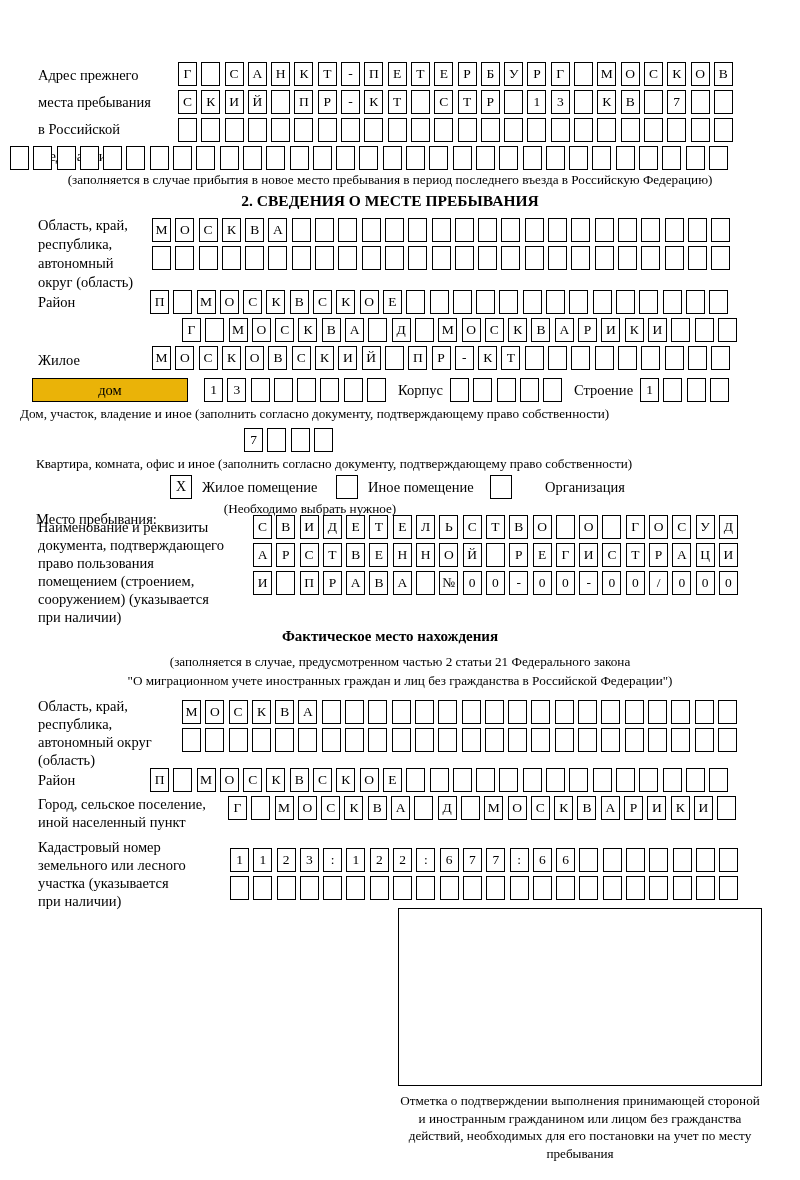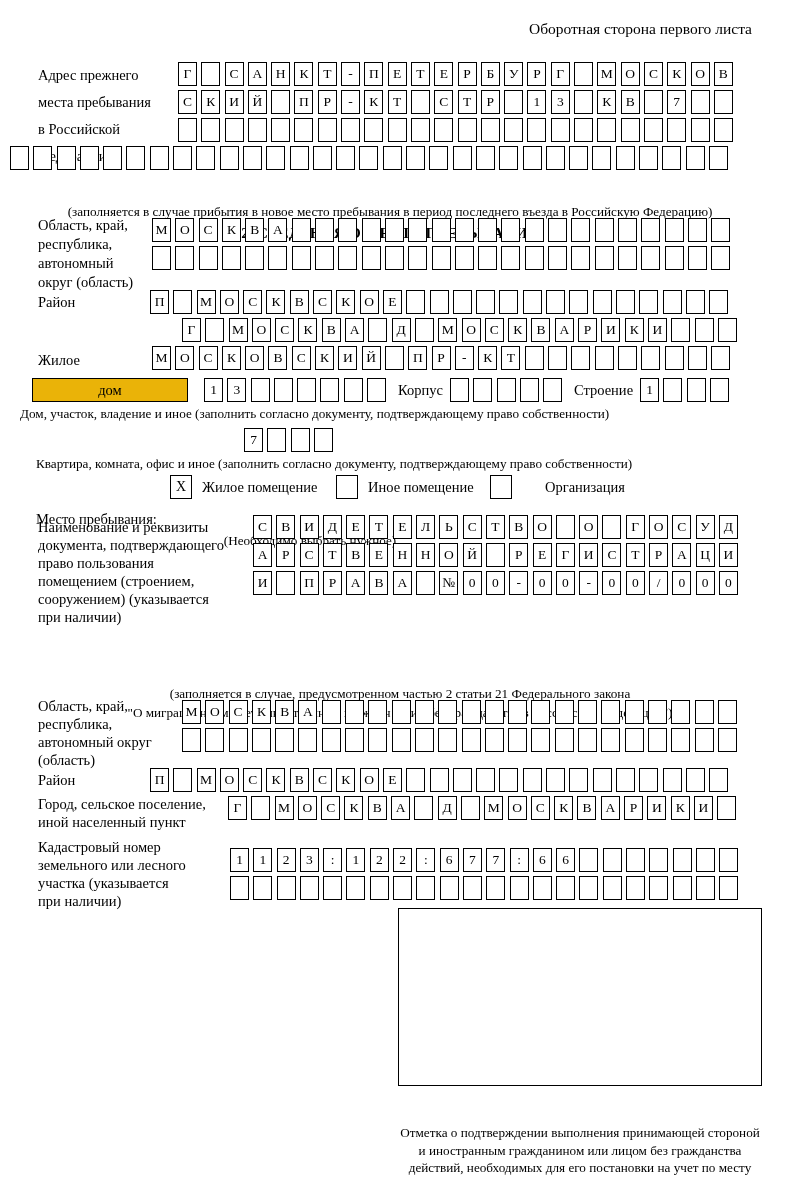--- a/index.html
+++ b/index.html
@@ -3,21 +3,21 @@
 <meta charset="utf-8">
 <style>
   html,body{margin:0;padding:0;background:#fff;}
   .page{
     position:relative;width:800px;height:1180px;background:#ffffff;
     font-family:"Liberation Serif","DejaVu Serif",serif;color:#000;overflow:hidden;
   }
   .abs{position:absolute;}
   .label{font-size:14.5px;line-height:19px;white-space:pre-line;}
   .small-note{font-size:13.2px;}
-  .center{text-align:center;margin-top:32px;}
+  .center{text-align:center;}
   .bold{font-weight:bold;}
   .cells{position:absolute;display:flex;}
   .cell{
     flex:none;width:17px;height:22px;border:1.5px solid #000;margin-right:4.3px;
     display:flex;align-items:center;justify-content:center;
     font-size:13.5px;line-height:22px;background:#fff;
   }
   .widebox{
     position:absolute;border:1.5px solid #000;height:22px;background:#eab308;
     display:flex;align-items:center;justify-content:center;font-size:14.5px;
@@ -26,21 +26,20 @@
     position:absolute;width:20px;height:22px;border:1.5px solid #000;background:#fff;
     display:flex;align-items:center;justify-content:center;font-size:14px;
   }
   .stamp-box{position:absolute;border:1.5px solid #000;background:#fff;}
 </style>
 </head>
 <body>
 
 <div class="page">
 
-  <div class="abs" style="top:20px;right:48px;font-size:15.5px;">Оборотная сторона первого листа</div>
 
   <div class="abs label" style="left:38px;top:62px;line-height:27px;">Адрес прежнего
 места пребывания
 в Российской
 Федерации</div>
   <div class="cells" style="left:178px;top:62px;">
       <span class="cell">Г</span>
       <span class="cell"></span>
       <span class="cell">С</span>
       <span class="cell">А</span>
@@ -412,20 +411,21 @@
       <span class="cell">0</span>
       <span class="cell">-</span>
       <span class="cell">0</span>
       <span class="cell">0</span>
       <span class="cell">/</span>
       <span class="cell">0</span>
       <span class="cell">0</span>
       <span class="cell">0</span>
     </div>
 
+  <div class="abs center bold" style="left:0;top:628px;width:780px;font-size:15px;">Фактическое место нахождения</div>
   <div class="abs small-note center" style="left:0;top:652px;width:800px;line-height:19px;white-space:pre-line;">(заполняется в случае, предусмотренном частью 2 статьи 21 Федерального закона
 "О миграционном учете иностранных граждан и лиц без гражданства в Российской Федерации")</div>
 
   <div class="abs label" style="left:38px;top:697px;line-height:18px;">Область, край,
 республика,
 автономный округ
 (область)</div>
   <div class="cells" style="left:182px;top:700px;">
       <span class="cell">М</span>
       <span class="cell">О</span>

